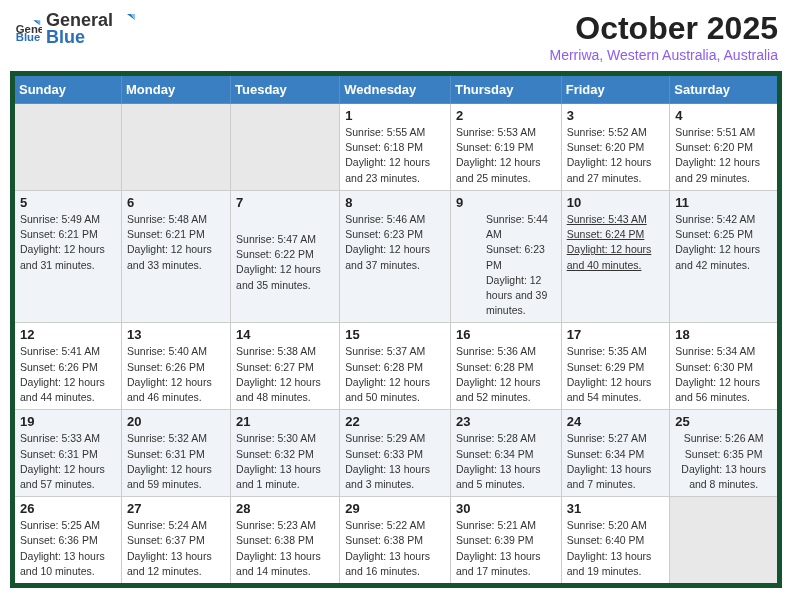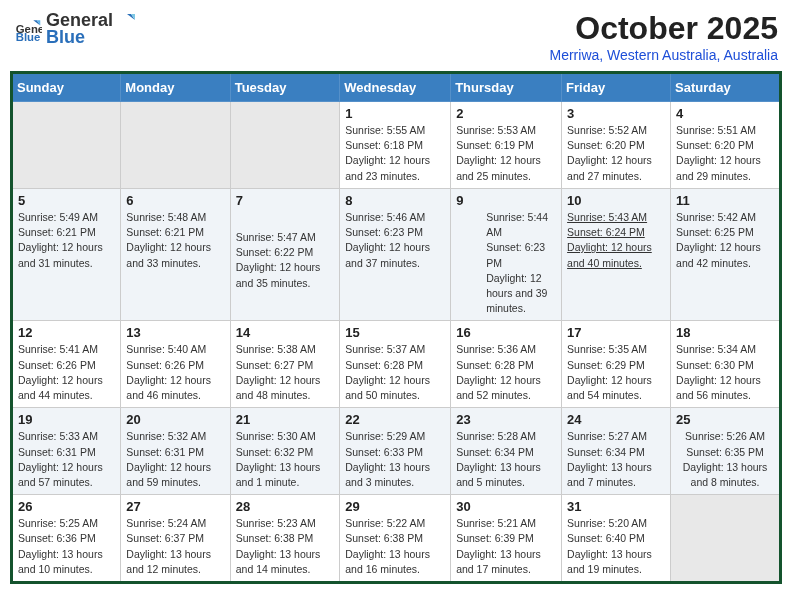--- a/index.html
+++ b/index.html
@@ -29,26 +29,26 @@
     .title-area {
       text-align: right;
     }
     .month-title {
       font-size: 32px;
       font-weight: bold;
       color: #222;
     }
     .location {
       font-size: 14px;
-      color: #1d4ed8;
+      color: #8b5cf6;
     }
     .calendar {
       width: 100%;
       border-collapse: collapse;
-      border: 3px solid #14532d;
+      border: 5px solid #14532d;
     }
     .calendar th {
       background-color: #3a7fc1;
       color: #fff;
       font-size: 13px;
       font-weight: bold;
       padding: 6px 4px;
       text-align: left;
       border: 1px solid #5590c9;
     }

